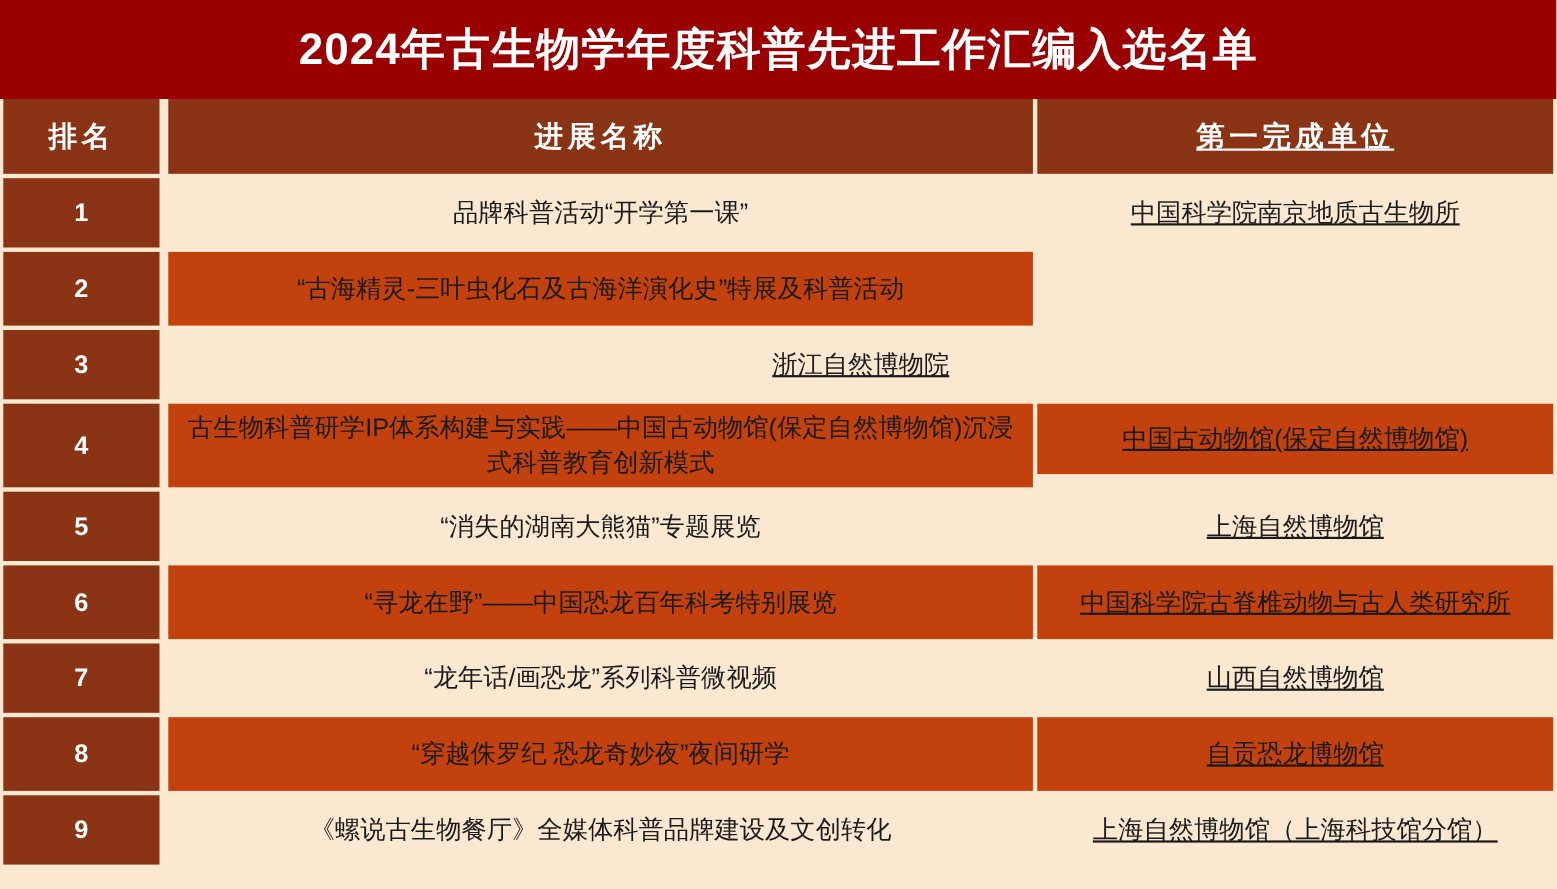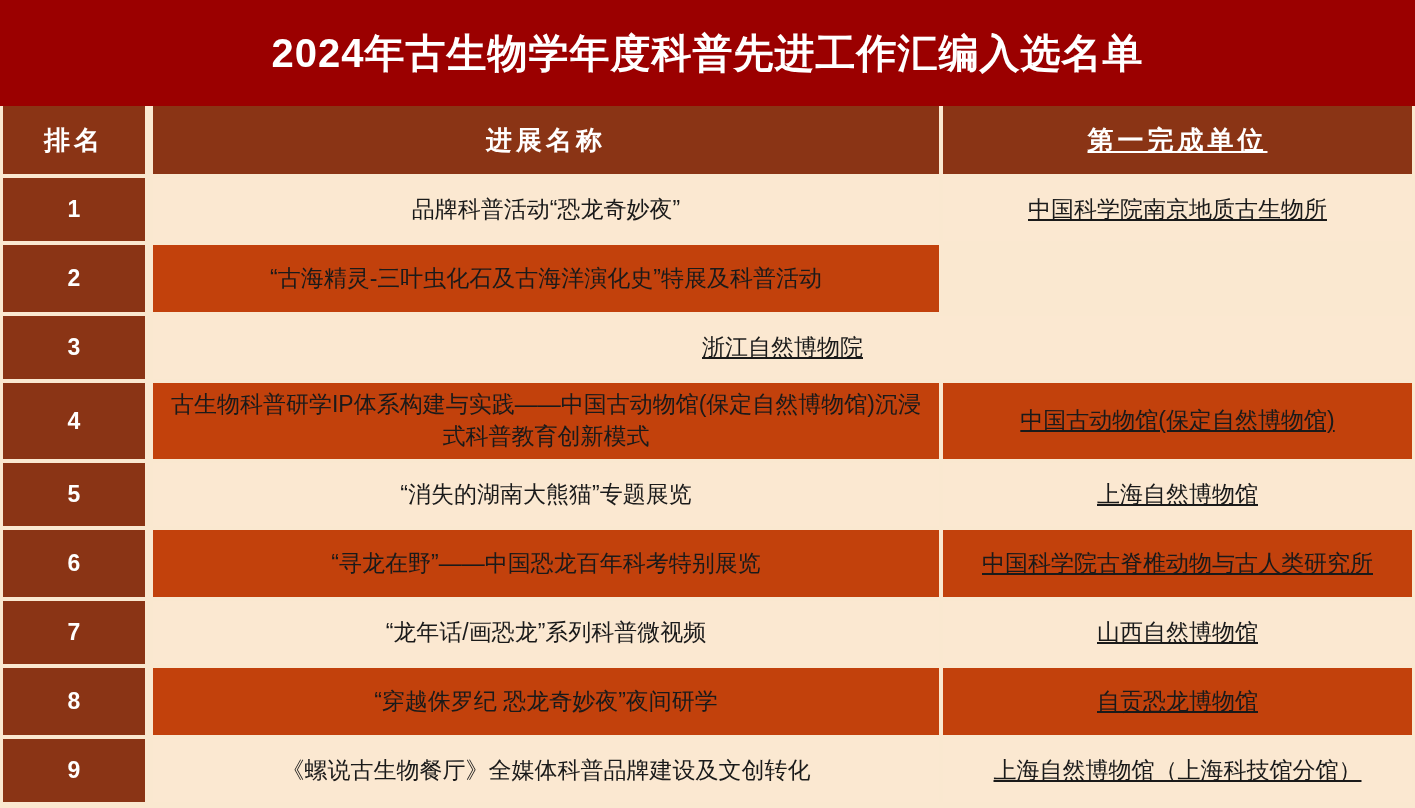--- a/index.html
+++ b/index.html
@@ -17,21 +17,21 @@
   .page {
     position: relative;
     width: 1415px;
     height: 808px;
     background: #FAE8D0;
     box-sizing: border-box;
   }
 
   
   .title-banner {
-    height: 106px;
+    height: 90px;
     background: #9B0000;
     display: flex;
     align-items: center;
     justify-content: center;
     box-sizing: border-box;
   }
   .title-text {
     color: #FFFFFF;
     font-size: 40px;
     font-weight: bold;
@@ -115,38 +115,38 @@
   <div class="table">
 
     <div class="row row-header">
       <div class="cell col-rank">排名</div>
       <div class="cell col-name">进展名称</div>
       <div class="cell col-unit">第一完成单位</div>
     </div>
 
     <div class="row row-body row-odd r-h1">
       <div class="cell col-rank">1</div>
-      <div class="cell col-name">品牌科普活动“恐龙奇妙夜”</div>
+      <div class="cell col-name">品牌科普活动“开学第一课”</div>
       <div class="cell col-unit">中国科学院南京地质古生物所</div>
     </div>
 
     <div class="row row-body row-even r-h2">
       <div class="cell col-rank">2</div>
       <div class="cell col-name">“古海精灵-三叶虫化石及古海洋演化史”特展及科普活动</div>
     </div>
 
     <div class="row row-body row-odd r-h1">
       <div class="cell col-rank">3</div>
       <div class="cell col-unit">浙江自然博物院</div>
     </div>
 
     <div class="row row-body row-even" style="height:76px;">
       <div class="cell col-rank" style="height:76px;">4</div>
       <div class="cell col-name" style="height:76px;">古生物科普研学IP体系构建与实践——中国古动物馆(保定自然博物馆)沉浸式科普教育创新模式</div>
-      <div class="cell col-unit" style="height:76px;">中国古动物馆(保定自然博物馆)</div>
+      <div class="cell col-unit" style="height:64px;">中国古动物馆(保定自然博物馆)</div>
     </div>
 
     <div class="row row-body row-odd r-h1">
       <div class="cell col-rank">5</div>
       <div class="cell col-name">“消失的湖南大熊猫”专题展览</div>
       <div class="cell col-unit">上海自然博物馆</div>
     </div>
 
     <div class="row row-body row-even r-h2">
       <div class="cell col-rank">6</div>

